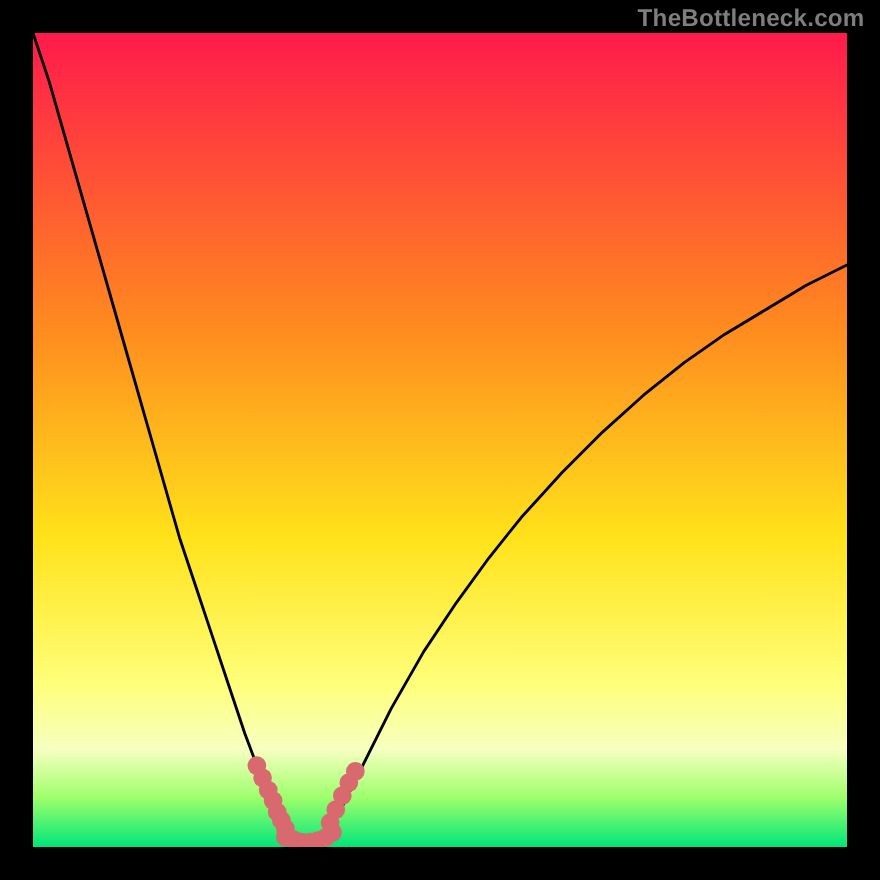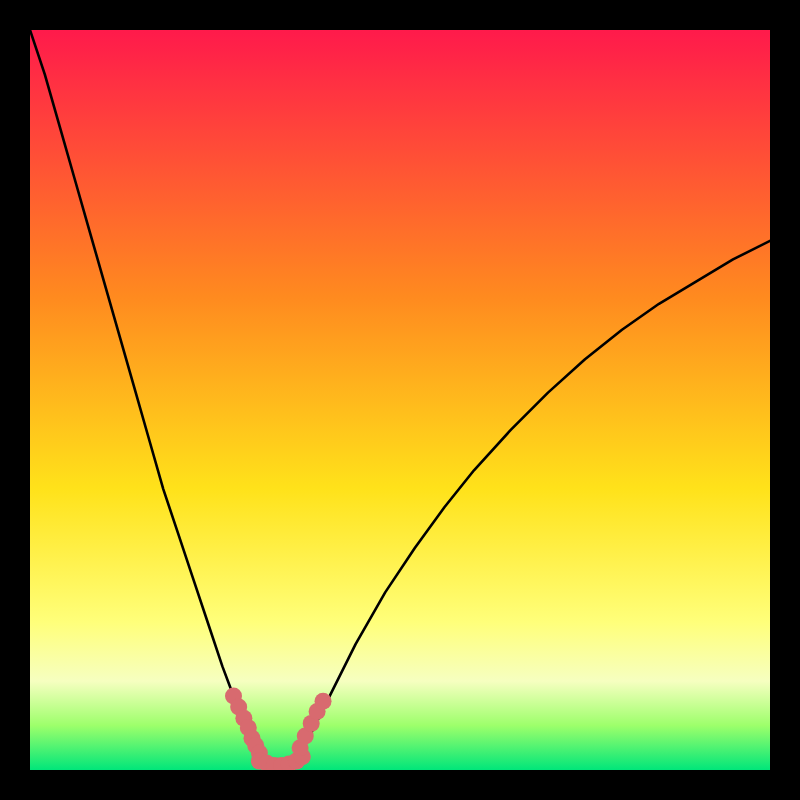--- a/index.html
+++ b/index.html
@@ -77,13 +77,14 @@
           <circle cx="272.32" cy="726.68" r="8.5" fill="#d86a6f"></circle>
           <circle cx="270.10" cy="717.80" r="8.5" fill="#d86a6f"></circle>
           <circle cx="275.28" cy="705.96" r="8.5" fill="#d86a6f"></circle>
           <circle cx="281.20" cy="693.38" r="8.5" fill="#d86a6f"></circle>
           <circle cx="287.12" cy="681.54" r="8.5" fill="#d86a6f"></circle>
           <circle cx="293.04" cy="671.18" r="8.5" fill="#d86a6f"></circle>
         </g>
     </svg>
   </div>
 
+  <div class="watermark">TheBottleneck.com</div>
 </div>
 
 </body></html>

